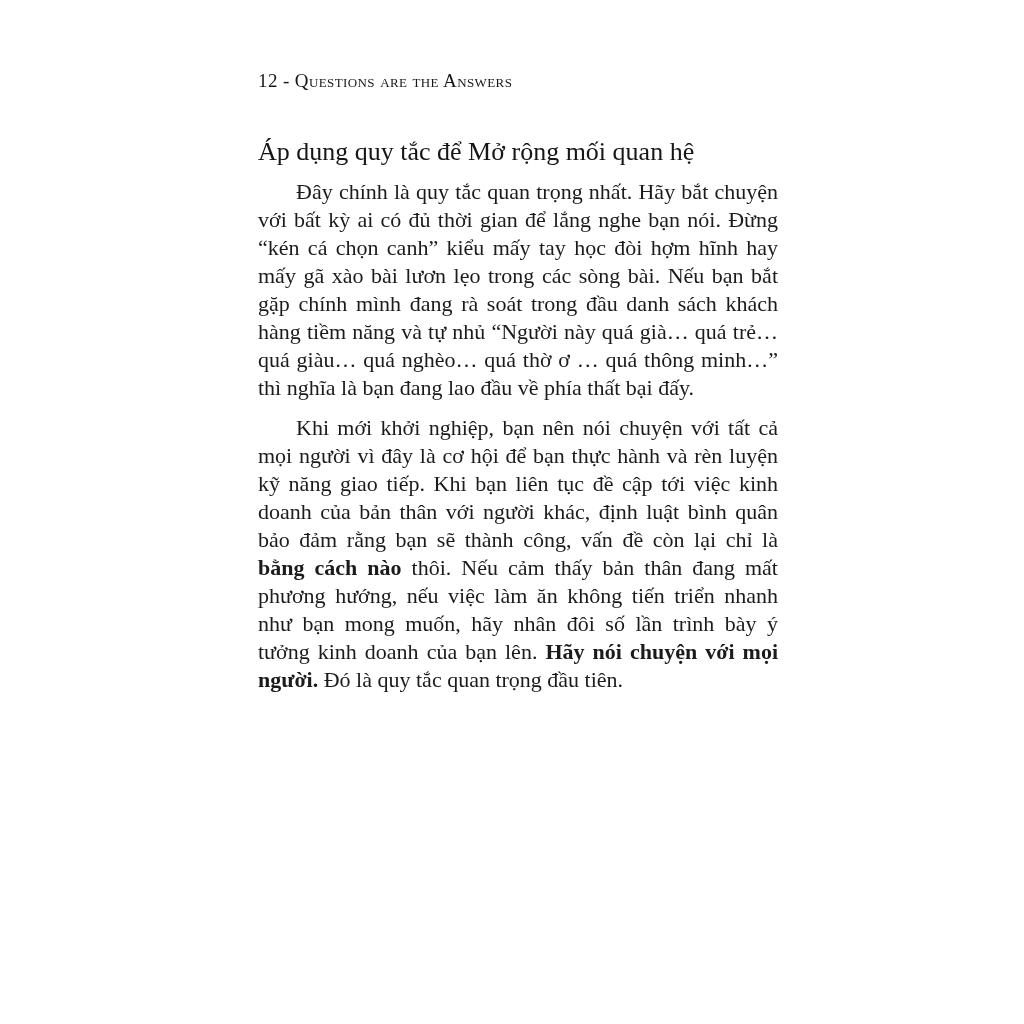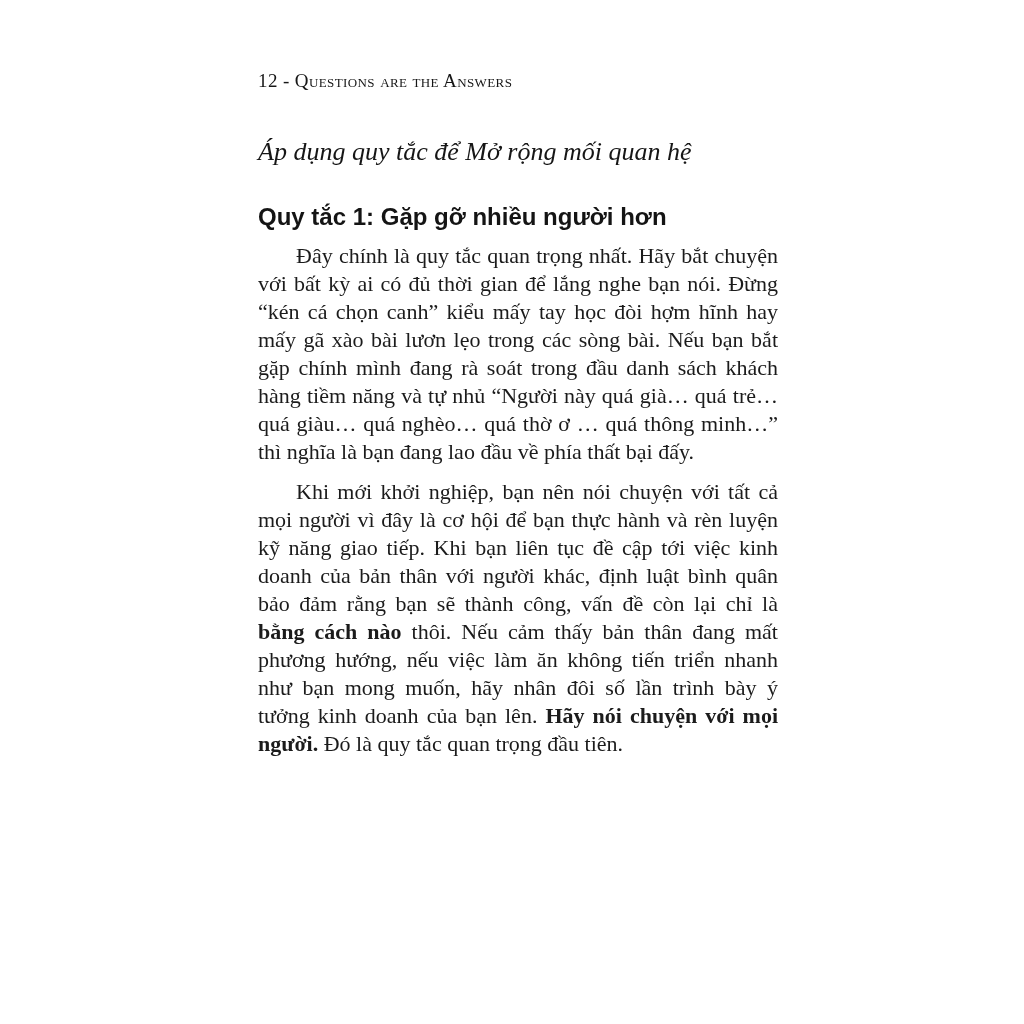--- a/index.html
+++ b/index.html
@@ -25,21 +25,20 @@
     font-family: "Liberation Serif", serif;
     font-variant: small-caps;
     font-size: 19px;
     line-height: 22px;
     letter-spacing: 0.4px;
     color: #161616;
     white-space: nowrap;
   }
   .subtitle {
     font-family: "Liberation Serif", serif;
-    font-style: italic;
     font-weight: normal;
     font-size: 26px;
     line-height: 32px;
     margin: 44px 0 0 0;
     color: #161616;
   }
   .body-para {
     font-family: "Liberation Serif", serif;
     font-size: 22px;
     line-height: 28px;
@@ -64,20 +63,19 @@
 <body>
 
 <div class="page">
   <div class="content">
 
     <div class="page-header">12 - Questions are the Answers</div>
 
     <h2 class="subtitle">Áp dụng quy tắc để Mở rộng mối quan hệ</h2>
 
 
-    <h3 class="rule-heading">Quy tắc 1: Gặp gỡ nhiều người hơn</h3>
 
     <p class="body-para para-2">Đây chính là quy tắc quan trọng nhất. Hãy bắt chuyện với bất kỳ ai có đủ thời gian để lắng nghe bạn nói. Đừng “kén cá chọn canh” kiểu mấy tay học đòi hợm hĩnh hay mấy gã xào bài lươn lẹo trong các sòng bài. Nếu bạn bắt gặp chính mình đang rà soát trong đầu danh sách khách hàng tiềm năng và tự nhủ “Người này quá già… quá trẻ… quá giàu… quá nghèo… quá thờ ơ … quá thông minh…” thì nghĩa là bạn đang lao đầu về phía thất bại đấy.</p>
 
     <p class="body-para para-3"><span>Khi mới khởi nghiệp, bạn nên nói chuyện với tất cả mọi người vì đây là cơ hội để bạn thực hành và rèn luyện kỹ năng giao tiếp. Khi bạn liên tục đề cập tới việc kinh doanh của bản thân với người khác, định luật bình quân bảo đảm rằng bạn sẽ thành công, vấn đề còn lại chỉ là </span><span class="b">bằng cách nào</span><span> thôi. Nếu cảm thấy bản thân đang mất phương hướng, nếu việc làm ăn không tiến triển nhanh như bạn mong muốn, hãy nhân đôi số lần trình bày ý tưởng kinh doanh của bạn lên. </span><span class="b">Hãy nói chuyện với mọi người.</span><span> Đó là quy tắc quan trọng đầu tiên.</span></p>
 
   </div>
 </div>
 
 </body></html>

